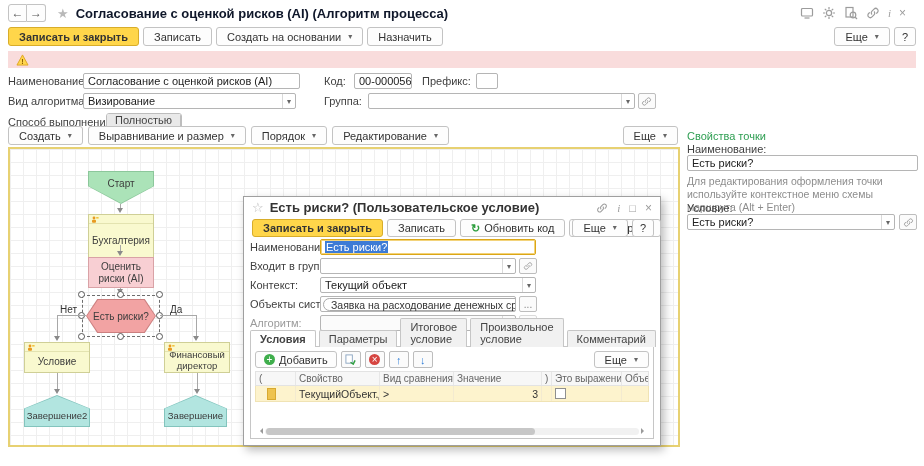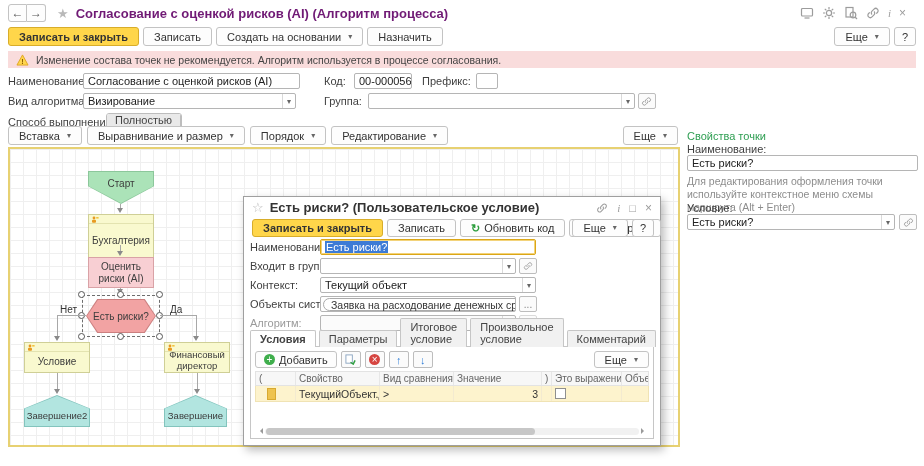--- a/index.html
+++ b/index.html
@@ -135,21 +135,21 @@
 <div id="root">
 
   <div class="row" style="left:8px; top:4px; height:18px; gap:0;">
     <span class="navbtn" style="border-radius:3px 0 0 3px;">
         <span>←</span>
       </span>
     <span class="navbtn" style="border-left:none; border-radius:0 3px 3px 0;">
         <span>→</span>
       </span>
     <span class="star-gray" style="margin:0 7px 0 11px;">★</span>
-    <span style="font-size:13px; font-weight:bold; color:#701a75;">Согласование с оценкой рисков (AI) (Алгоритм процесса)</span>
+    <span style="font-size:13px; font-weight:bold; color:#0f172a;">Согласование с оценкой рисков (AI) (Алгоритм процесса)</span>
   </div>
 
   <div class="hicons abs" style="right:18px; top:6px;">
     <svg class="gicon" viewBox="0 0 14 14">
         <rect x="1.5" y="2.5" width="11" height="7.5" rx="1"></rect>
         <line x1="4.5" y1="12" x2="9.5" y2="12"></line>
       </svg>
     <svg class="gicon" viewBox="0 0 14 14">
         <circle cx="7" cy="7" r="2.6"></circle>
         <path d="M7 1v2.2M7 10.8V13M1 7h2.2M10.8 7H13M2.8 2.8l1.6 1.6M9.6 9.6l1.6 1.6M11.2 2.8L9.6 4.4M4.4 9.6l-1.6 1.6"></path>
@@ -190,21 +190,20 @@
     <span class="btn" style="padding:0 7px;">
         <span>?</span>
       </span>
   </div>
 
   <div class="warn">
     <svg width="13" height="12" viewBox="0 0 14 13">
       <path d="M7 1 L13 12 H1 Z" fill="#ffd54d" stroke="#dfa520" stroke-width="1"></path>
       <text x="7" y="10.5" text-anchor="middle" font-size="8" font-weight="bold" fill="#8a5b00">!</text>
     </svg>
-    <span>Изменение состава точек не рекомендуется. Алгоритм используется в процессе согласования.</span>
   </div>
 
   <div class="row" style="left:8px; top:73px; height:16px;">
     <span class="lbl" style="width:75px;">Наименование:</span>
     <div class="input" style="width:217px;">
         <span>Согласование с оценкой рисков (AI)</span>
       </div>
     <span class="lbl" style="margin-left:24px; width:30px;">Код:</span>
     <div class="input" style="width:58px;">
         <span>00-000056</span>
@@ -238,21 +237,21 @@
           <span>Полностью</span>
         </span>
       <span class="seg on">
           <span>Поэтапно</span>
         </span>
     </span>
   </div>
 
   <div class="row" style="left:8px; top:126px; width:672px; gap:5px;">
     <span class="btn">
-        <span>Вставка</span>
+        <span>Создать</span>
         <span class="caret">▾</span>
       </span>
     <span class="btn">
         <span>Выравнивание и размер</span>
         <span class="caret">▾</span>
       </span>
     <span class="btn">
         <span>Порядок</span>
         <span class="caret">▾</span>
       </span>

